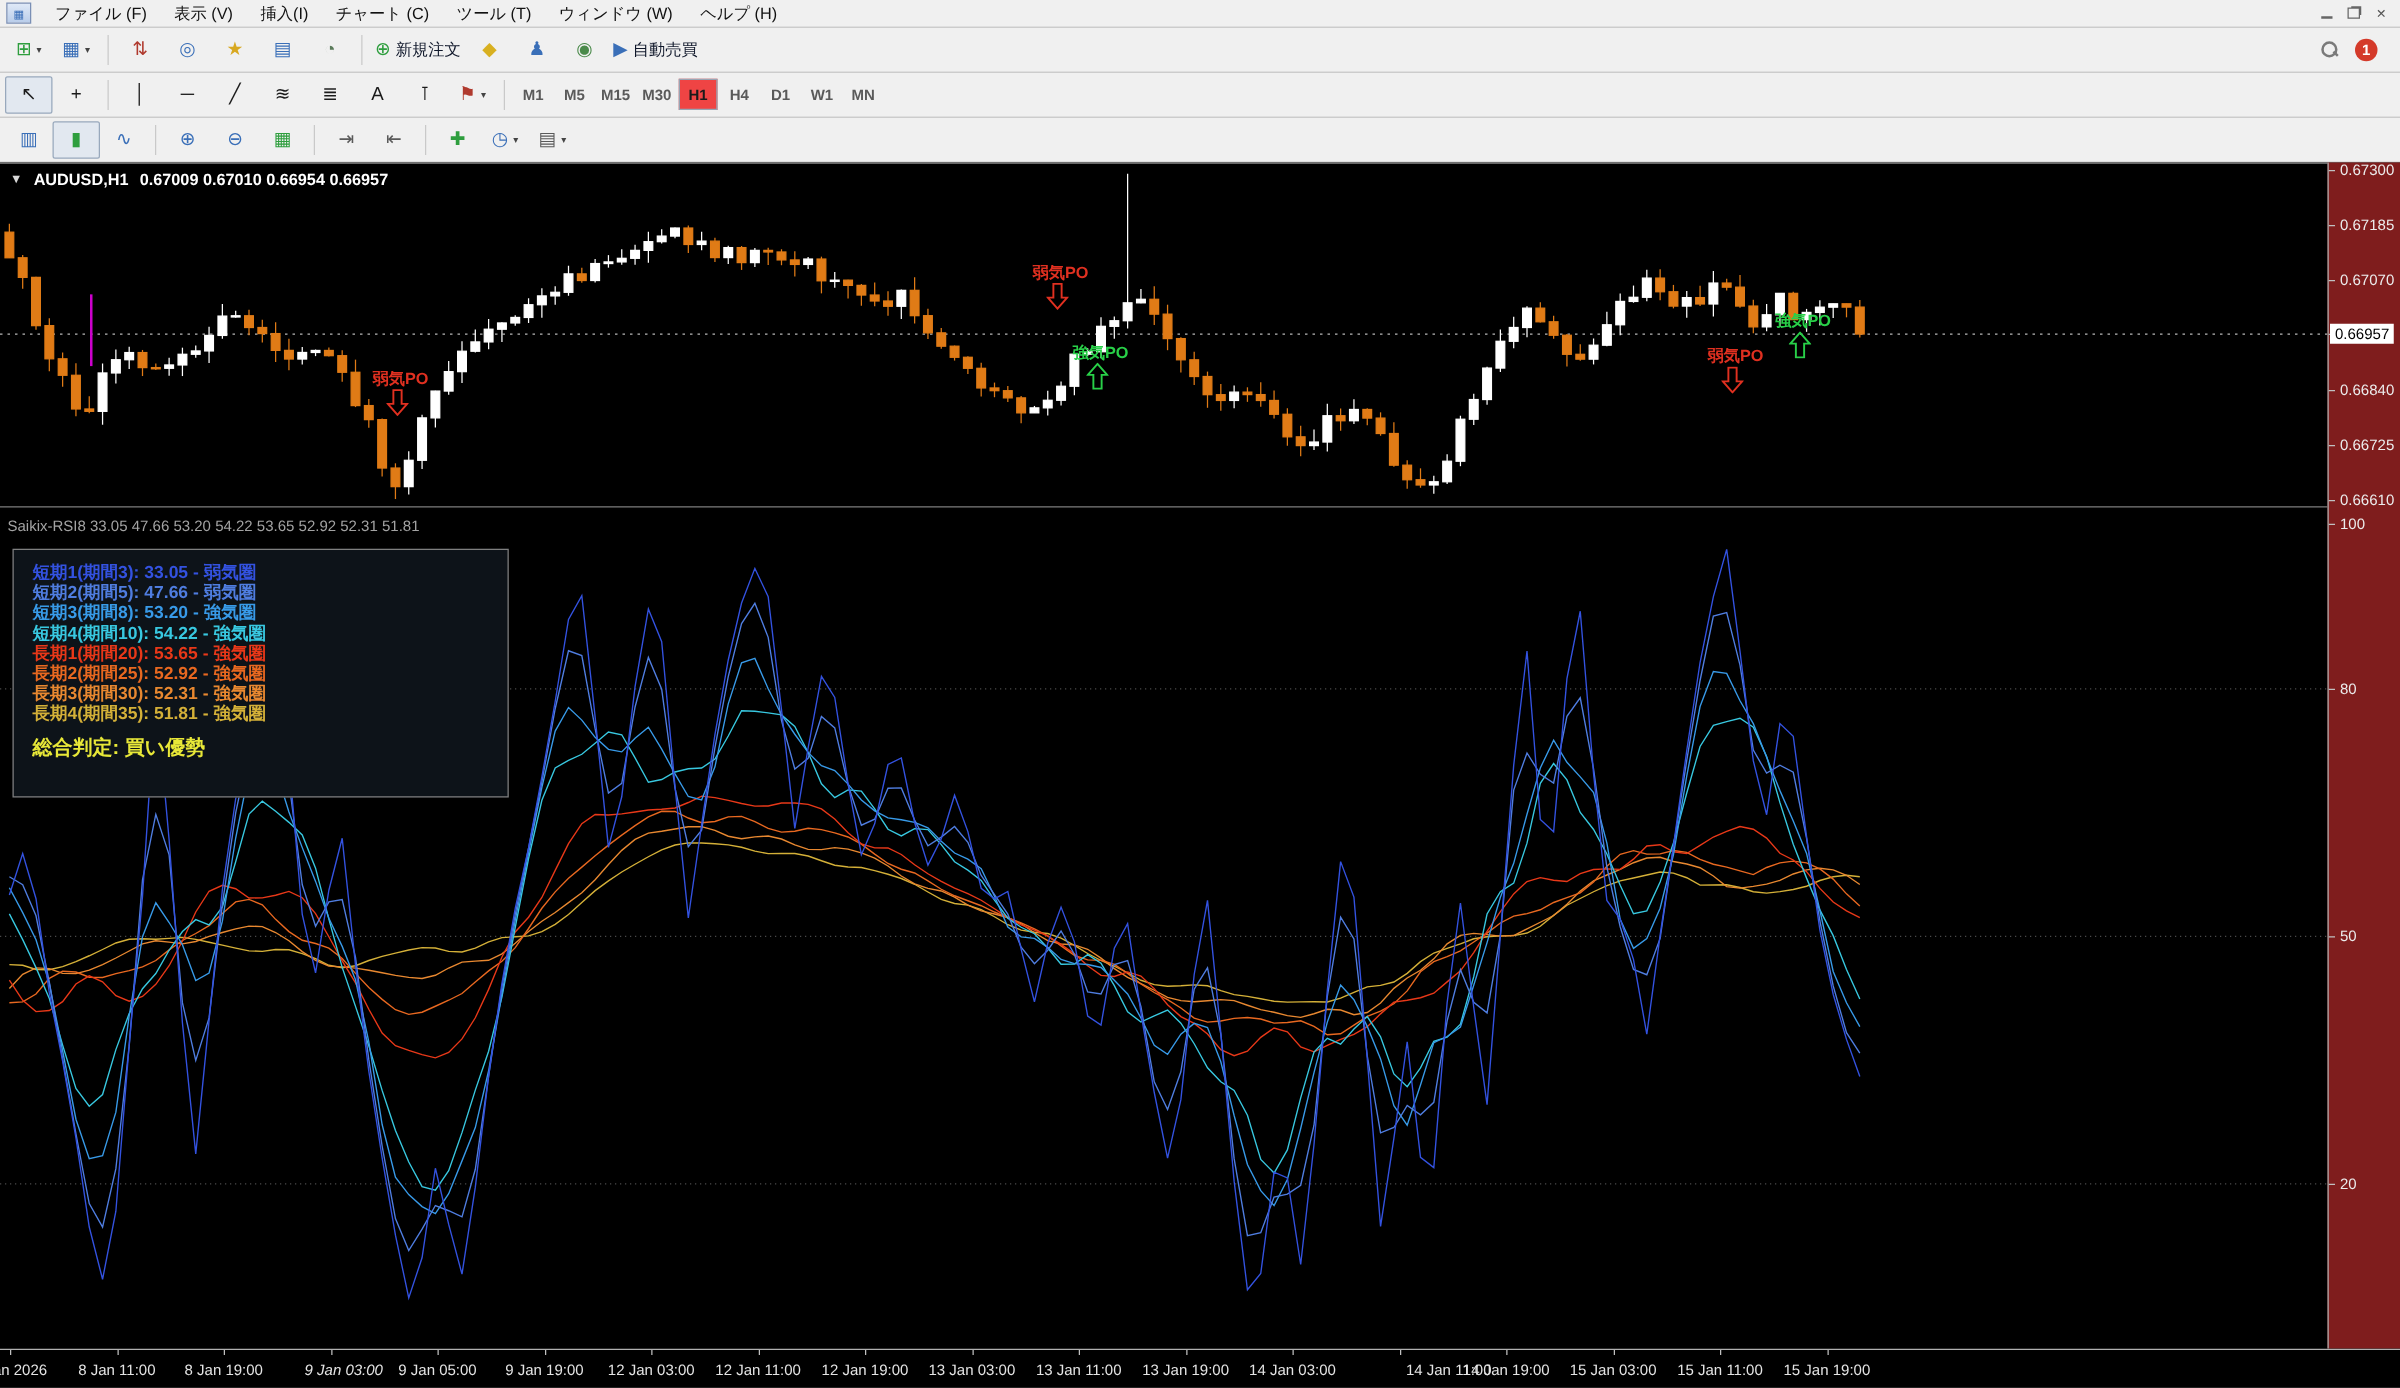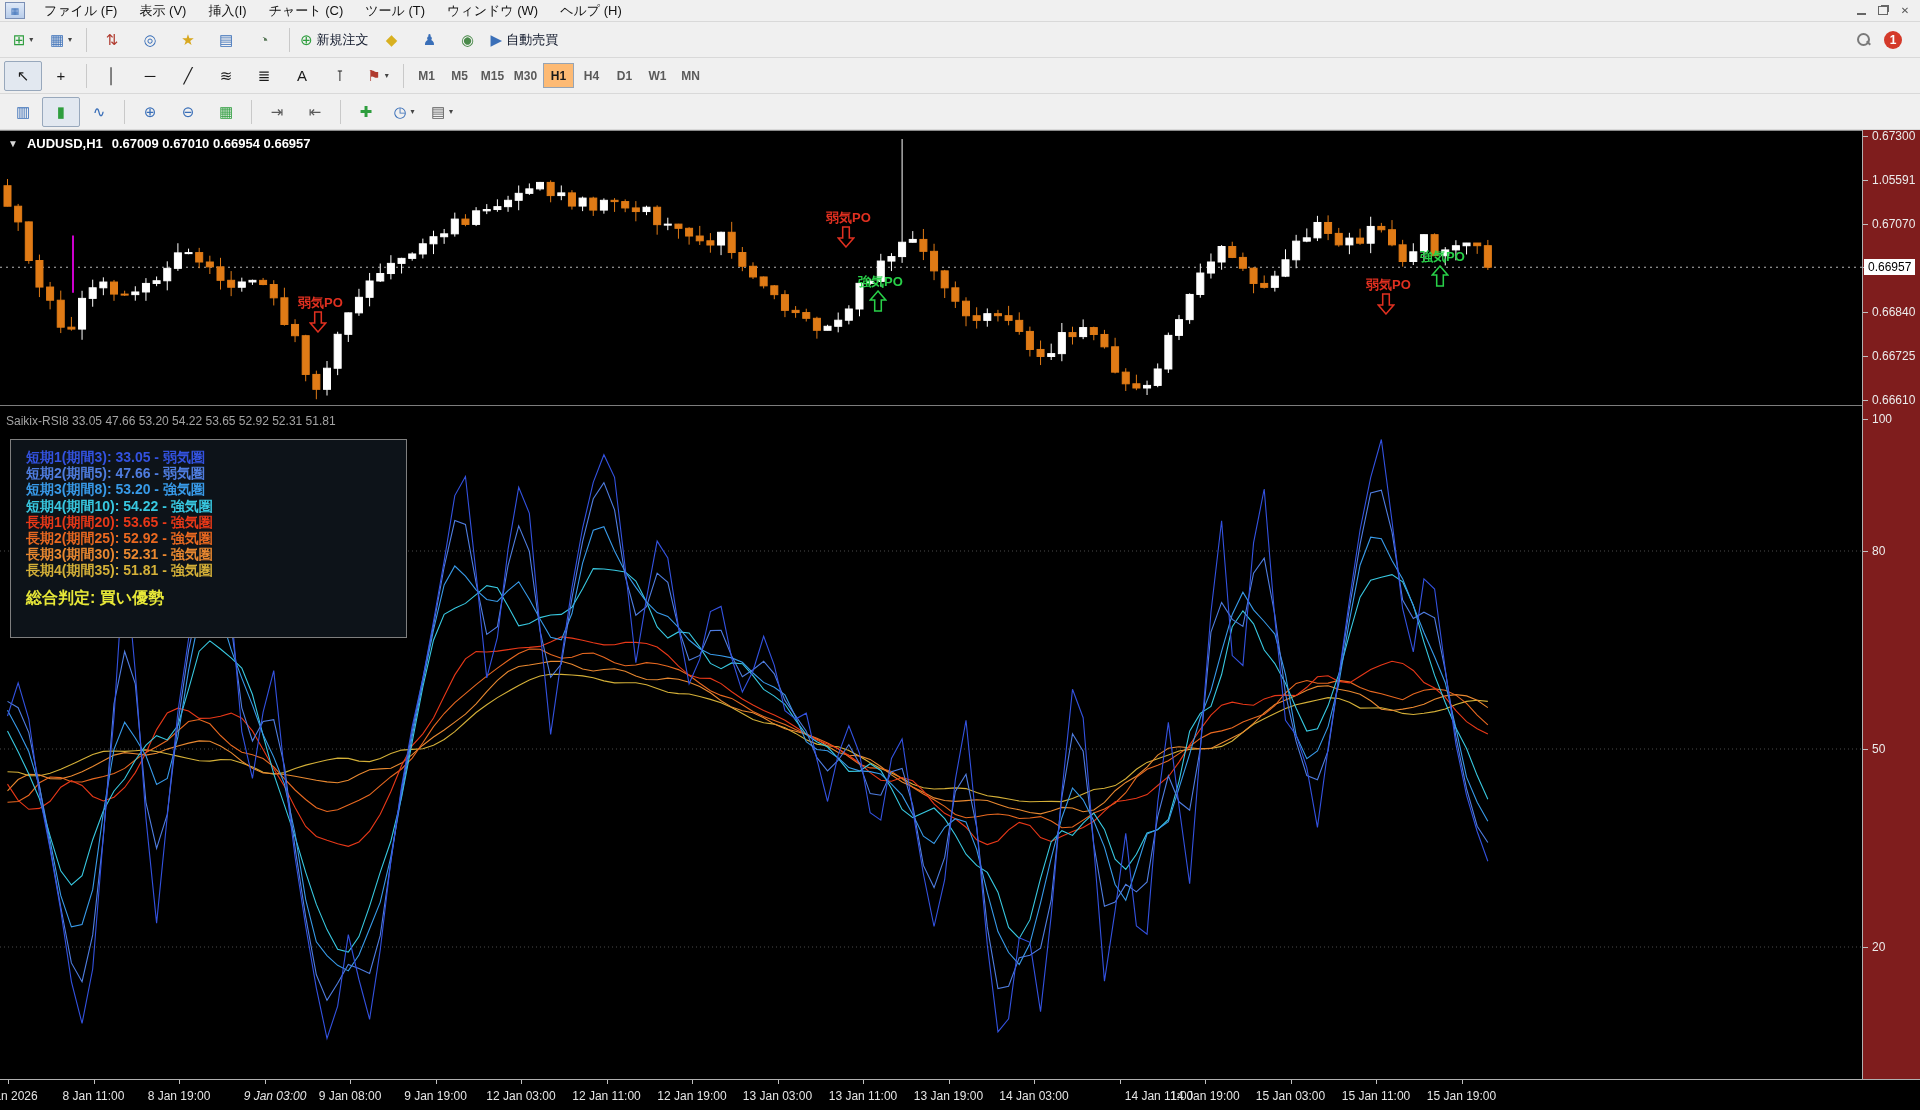--- a/index.html
+++ b/index.html
@@ -17,21 +17,21 @@
   #tb1{top:22px;height:36px;}
   #tb2{top:58px;height:36px;}
   #tb3{top:94px;height:36px;}
   .tb-btn{min-width:30px;height:28px;display:flex;align-items:center;justify-content:center;gap:4px;border:1px solid transparent;border-radius:2px;padding:0 3px;cursor:default;}
   .tb-btn.active{border:1px solid #98a8bc;background:#e2e8f0;}
   .glyph{font-size:15px;line-height:1;}
   .tb-lbl{font-size:13px;color:#0f172a;}
   .tb-sep{width:1px;height:24px;background:#c9c9c9;margin:0 6px;}
   .caret{font-size:8px;color:#444;}
   .tf-btn{min-width:29px;height:23px;display:flex;align-items:center;justify-content:center;font-size:12px;font-weight:bold;color:#5a5a5a;border:1px solid transparent;margin:0 1px;cursor:default;}
-  .tf-btn.active{border:1px solid #96a4b4;background:#fdba74;color:#1a1a1a;}
+  .tf-btn.active{border:1px solid #96a4b4;background:#ef4444;color:#1a1a1a;}
   .tb-right{margin-left:auto;display:flex;align-items:center;gap:14px;padding-right:14px;}
   .search-glass{position:relative;width:13px;height:13px;}
   .search-glass .lens{position:absolute;width:9px;height:9px;border:2px solid #7a7a7a;border-radius:50%;}
   .search-glass .tail{position:absolute;left:9px;top:9px;width:5px;height:2px;background:#7a7a7a;transform:rotate(45deg);}
   .notif-badge{width:18px;height:18px;border-radius:50%;background:#d43a2a;color:#fff;font-size:12px;font-weight:bold;display:flex;align-items:center;justify-content:center;}
   
   #chart-region{position:absolute;top:130px;left:0;width:1920px;height:980px;background:#000;border-top:1px solid #8a8a8a;box-sizing:border-box;}
   #price-svg{position:absolute;top:130px;left:0;}
   #rsi-svg{position:absolute;top:409px;left:0;}
   #pane-divider{position:absolute;top:405px;left:0;width:1862px;height:3px;background:#000;border-top:1px solid #7d7d7d;}
@@ -544,21 +544,21 @@
         <div class="info-line" style="color: rgb(232, 136, 48);">長期3(期間30): 52.31 - 強気圏</div>
         <div class="info-line" style="color: rgb(212, 176, 56);">長期4(期間35): 51.81 - 強気圏</div>
       </div>
     <div class="info-summary">総合判定: 買い優勢</div>
   </div>
 
   <div id="y-axis">
       <div class="ax-tick" style="top: 6px;"></div>
       <div class="ax-lbl" style="top: -1px;">0.67300</div>
       <div class="ax-tick" style="top: 50px;"></div>
-      <div class="ax-lbl" style="top: 43px;">1.05591</div>
+      <div class="ax-lbl" style="top: 43px;">0.67185</div>
       <div class="ax-tick" style="top: 94px;"></div>
       <div class="ax-lbl" style="top: 87px;">0.67070</div>
       <div class="ax-tick" style="top: 137.235px;"></div>
       <div class="cur-price" style="top: 129.235px;">0.66957</div>
       <div class="ax-tick" style="top: 182px;"></div>
       <div class="ax-lbl" style="top: 175px;">0.66840</div>
       <div class="ax-tick" style="top: 226px;"></div>
       <div class="ax-lbl" style="top: 219px;">0.66725</div>
       <div class="ax-tick" style="top: 270px;"></div>
       <div class="ax-lbl" style="top: 263px;">0.66610</div>
@@ -575,21 +575,21 @@
   <div id="time-axis">
       <div class="t-tick" style="left: 8px;"></div>
       <div class="t-lbl" style="left: 8px;">8 Jan 2026</div>
       <div class="t-tick" style="left: 93.5px;"></div>
       <div class="t-lbl" style="left: 93.5px;">8 Jan 11:00</div>
       <div class="t-tick" style="left: 179px;"></div>
       <div class="t-lbl" style="left: 179px;">8 Jan 19:00</div>
       <div class="t-tick" style="left: 264.5px;"></div>
       <div class="t-lbl" style="left: 275px; font-style: italic;">9 Jan 03:00</div>
       <div class="t-tick" style="left: 350px;"></div>
-      <div class="t-lbl" style="left: 350px;">9 Jan 08:00</div>
+      <div class="t-lbl" style="left: 350px;">9 Jan 05:00</div>
       <div class="t-tick" style="left: 435.5px;"></div>
       <div class="t-lbl" style="left: 435.5px;">9 Jan 19:00</div>
       <div class="t-tick" style="left: 521px;"></div>
       <div class="t-lbl" style="left: 521px;">12 Jan 03:00</div>
       <div class="t-tick" style="left: 606.5px;"></div>
       <div class="t-lbl" style="left: 606.5px;">12 Jan 11:00</div>
       <div class="t-tick" style="left: 692px;"></div>
       <div class="t-lbl" style="left: 692px;">12 Jan 19:00</div>
       <div class="t-tick" style="left: 777.5px;"></div>
       <div class="t-lbl" style="left: 777.5px;">13 Jan 03:00</div>

